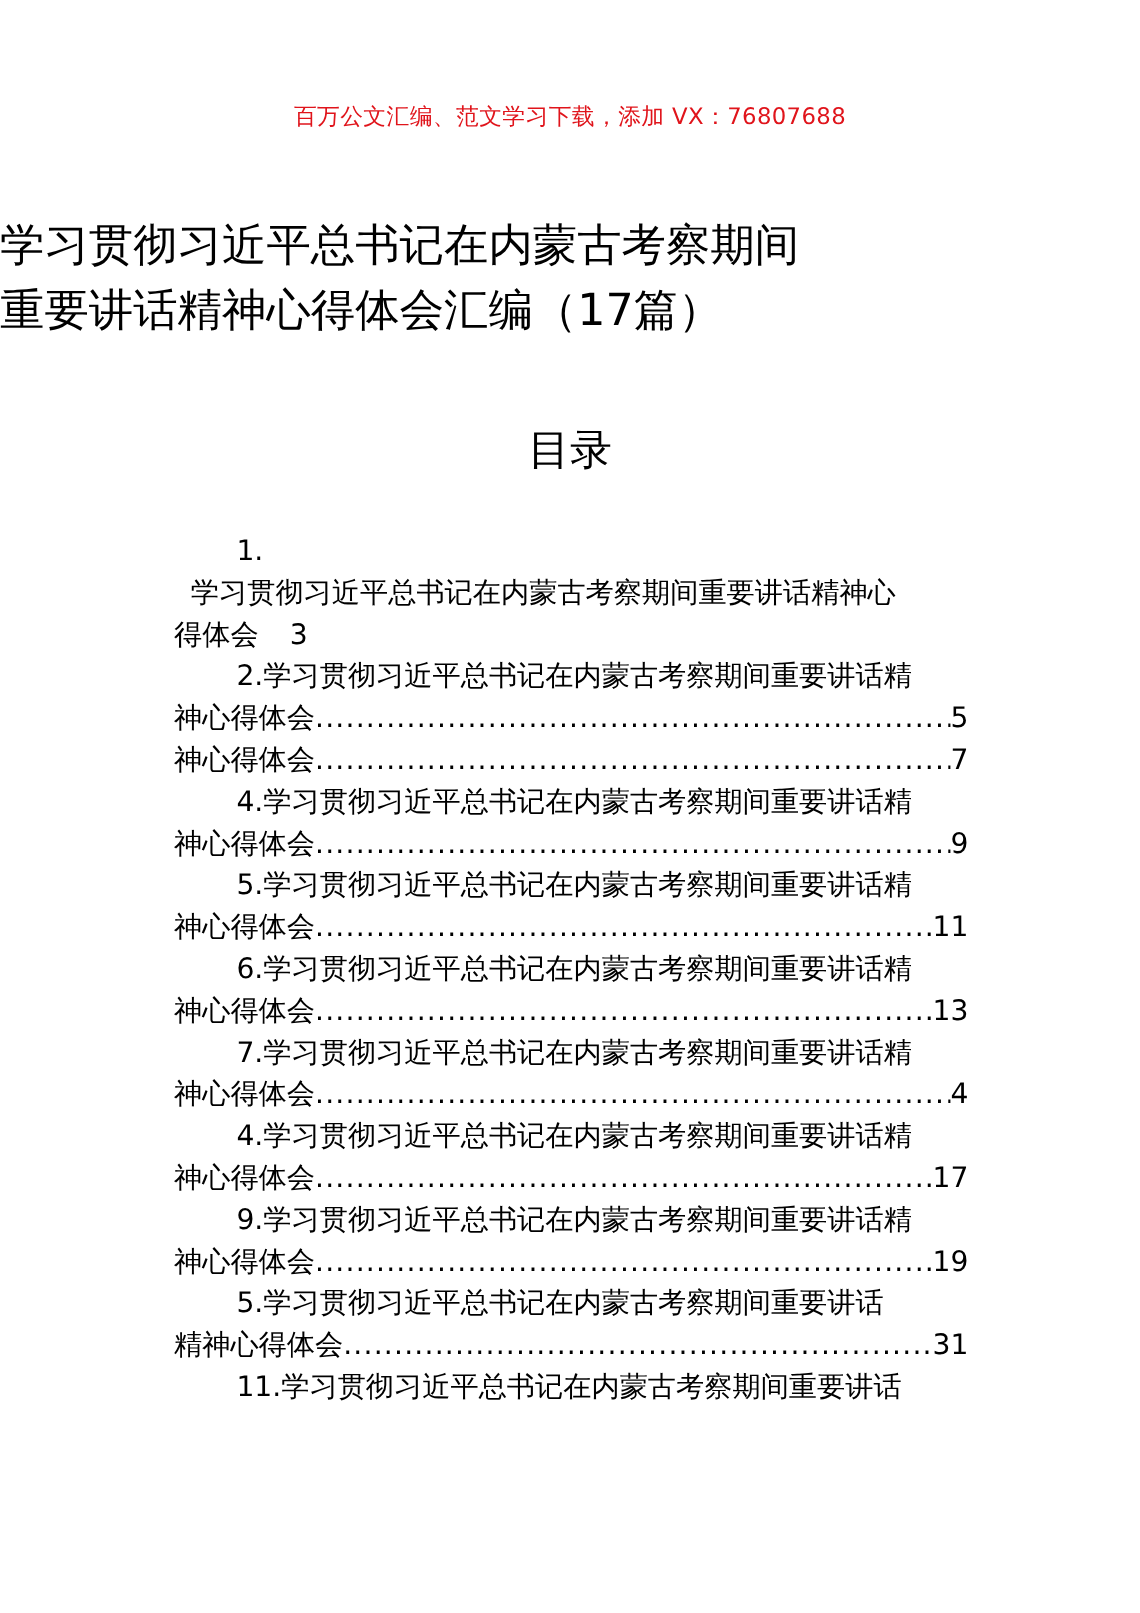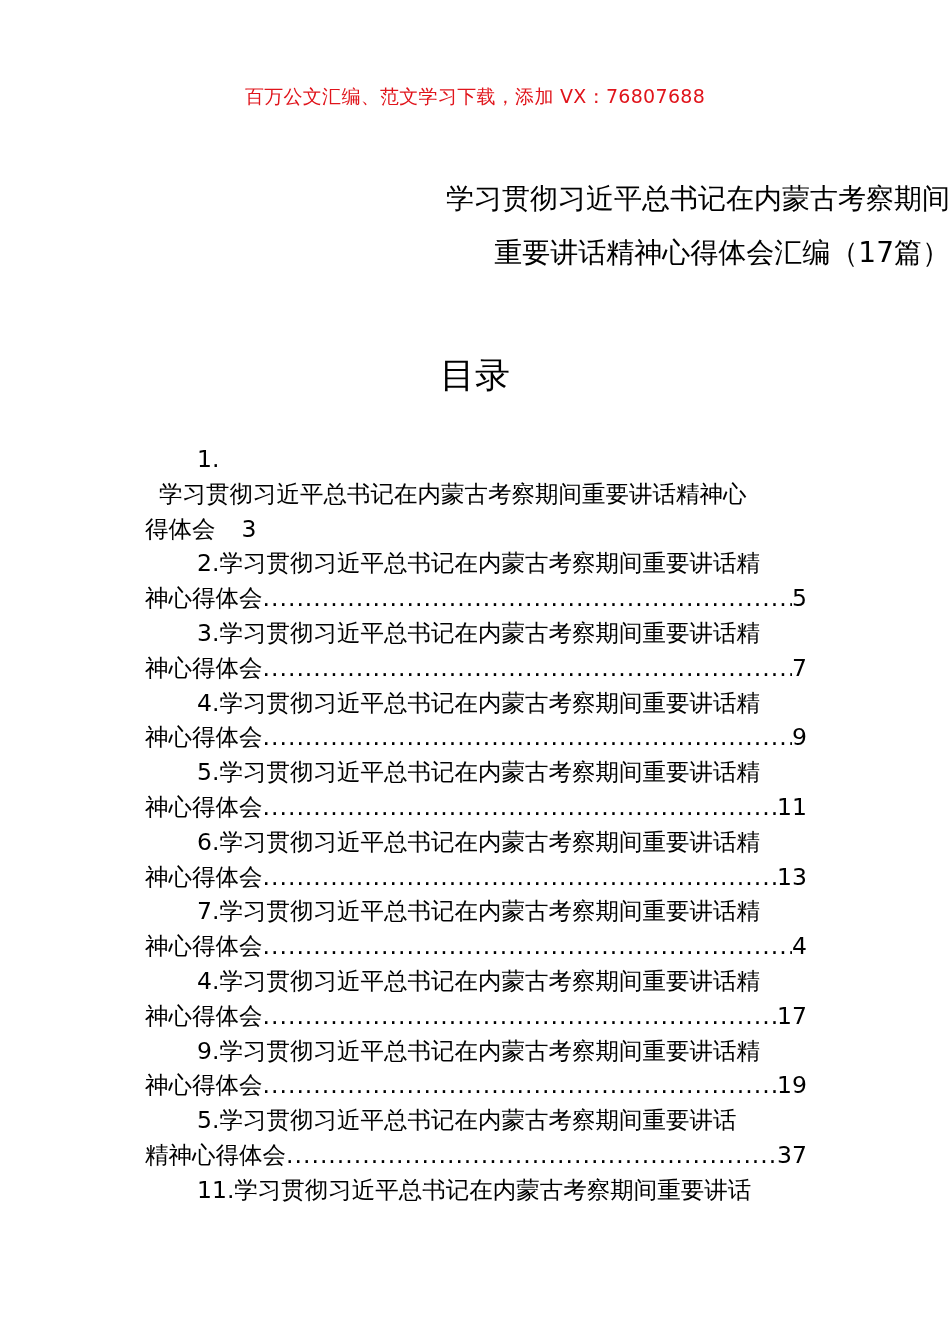--- a/index.html
+++ b/index.html
@@ -1,21 +1,21 @@
 <!DOCTYPE html>
 <html><head>
 <meta charset="utf-8">
 <style>
   html, body { margin: 0; padding: 0; background: #ffffff; }
   body { width: 950px; height: 1344px; position: relative; overflow: hidden;
          font-family: "DejaVu Sans", "Liberation Sans", sans-serif; color: #000; }
   .header { position: absolute; top: 84px; left: 0; width: 950px; text-align: center;
             font-size: 19px; color: #e0141b; letter-spacing: 0.3px; }
-  .title { position: absolute; left: 0; width: 950px; text-align: right;
-           font-size: 28px; font-weight: normal; }
+  .title { position: absolute; left: 0; width: 950px; text-align: left;
+           font-size: 37px; font-weight: normal; }
   .title.l1 { top: 180px; }
   .title.l2 { top: 234px; }
   .toc-heading { position: absolute; top: 352px; left: 0; width: 950px; text-align: center; font-size: 35px; }
   .toc { position: absolute; top: 442px; left: 145px; width: 662px; font-size: 23.5px; line-height: 34.8px; }
   .line { white-space: nowrap; overflow: hidden; display: flex; }
   .indent { padding-left: 52px; }
   .indent-small { padding-left: 14px; }
   .line .t { flex: 0 0 auto; }
   .line .dots { flex: 1 1 auto; overflow: hidden; white-space: nowrap; letter-spacing: 1px; }
   .line .pg { flex: 0 0 auto; }
@@ -44,21 +44,20 @@
 
   <div class="entry">
     <div class="line indent">2.学习贯彻习近平总书记在内蒙古考察期间重要讲话精</div>
     <div class="line">
         <span class="t">神心得体会</span>
         <span class="dots">......................................................................................................................</span>
         <span class="pg">5</span>
       </div>
   </div>
   <div class="entry">
-    <div class="line indent">3.学习贯彻习近平总书记在内蒙古考察期间重要讲话精</div>
     <div class="line">
         <span class="t">神心得体会</span>
         <span class="dots">......................................................................................................................</span>
         <span class="pg">7</span>
       </div>
   </div>
   <div class="entry">
     <div class="line indent">4.学习贯彻习近平总书记在内蒙古考察期间重要讲话精</div>
     <div class="line">
         <span class="t">神心得体会</span>
@@ -104,19 +103,19 @@
         <span class="t">神心得体会</span>
         <span class="dots">......................................................................................................................</span>
         <span class="pg">19</span>
       </div>
   </div>
   <div class="entry">
     <div class="line indent">5.学习贯彻习近平总书记在内蒙古考察期间重要讲话</div>
     <div class="line">
         <span class="t">精神心得体会</span>
         <span class="dots">......................................................................................................................</span>
-        <span class="pg">37</span>
+        <span class="pg">31</span>
       </div>
   </div>
   <div class="entry">
     <div class="line indent">11.学习贯彻习近平总书记在内蒙古考察期间重要讲话</div>
   </div>
 </div>
 
 </body></html>

